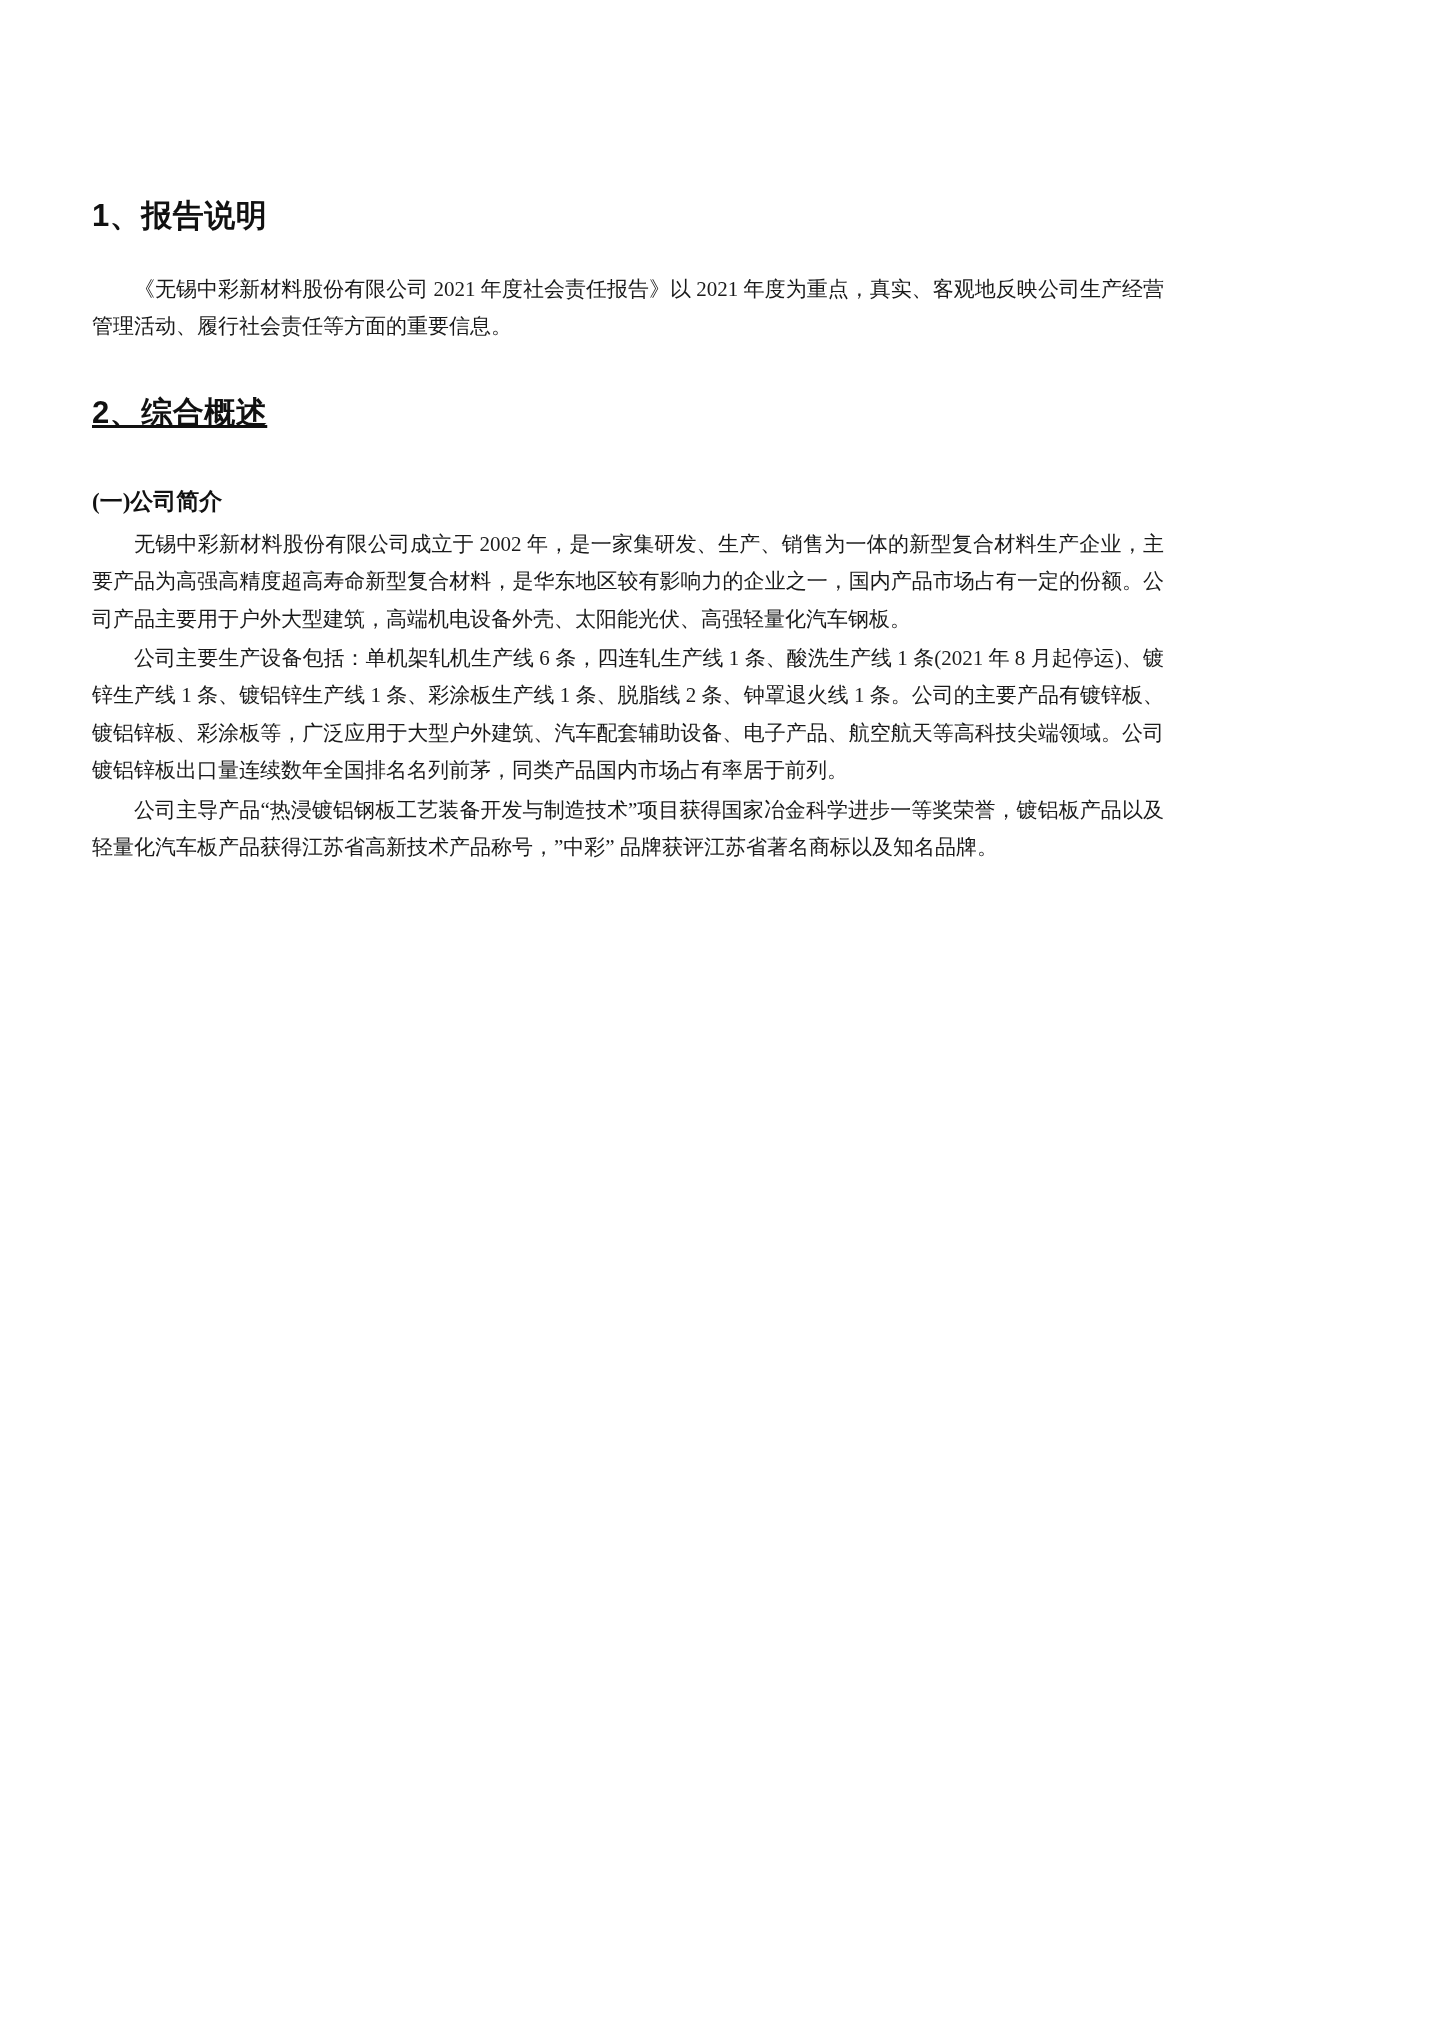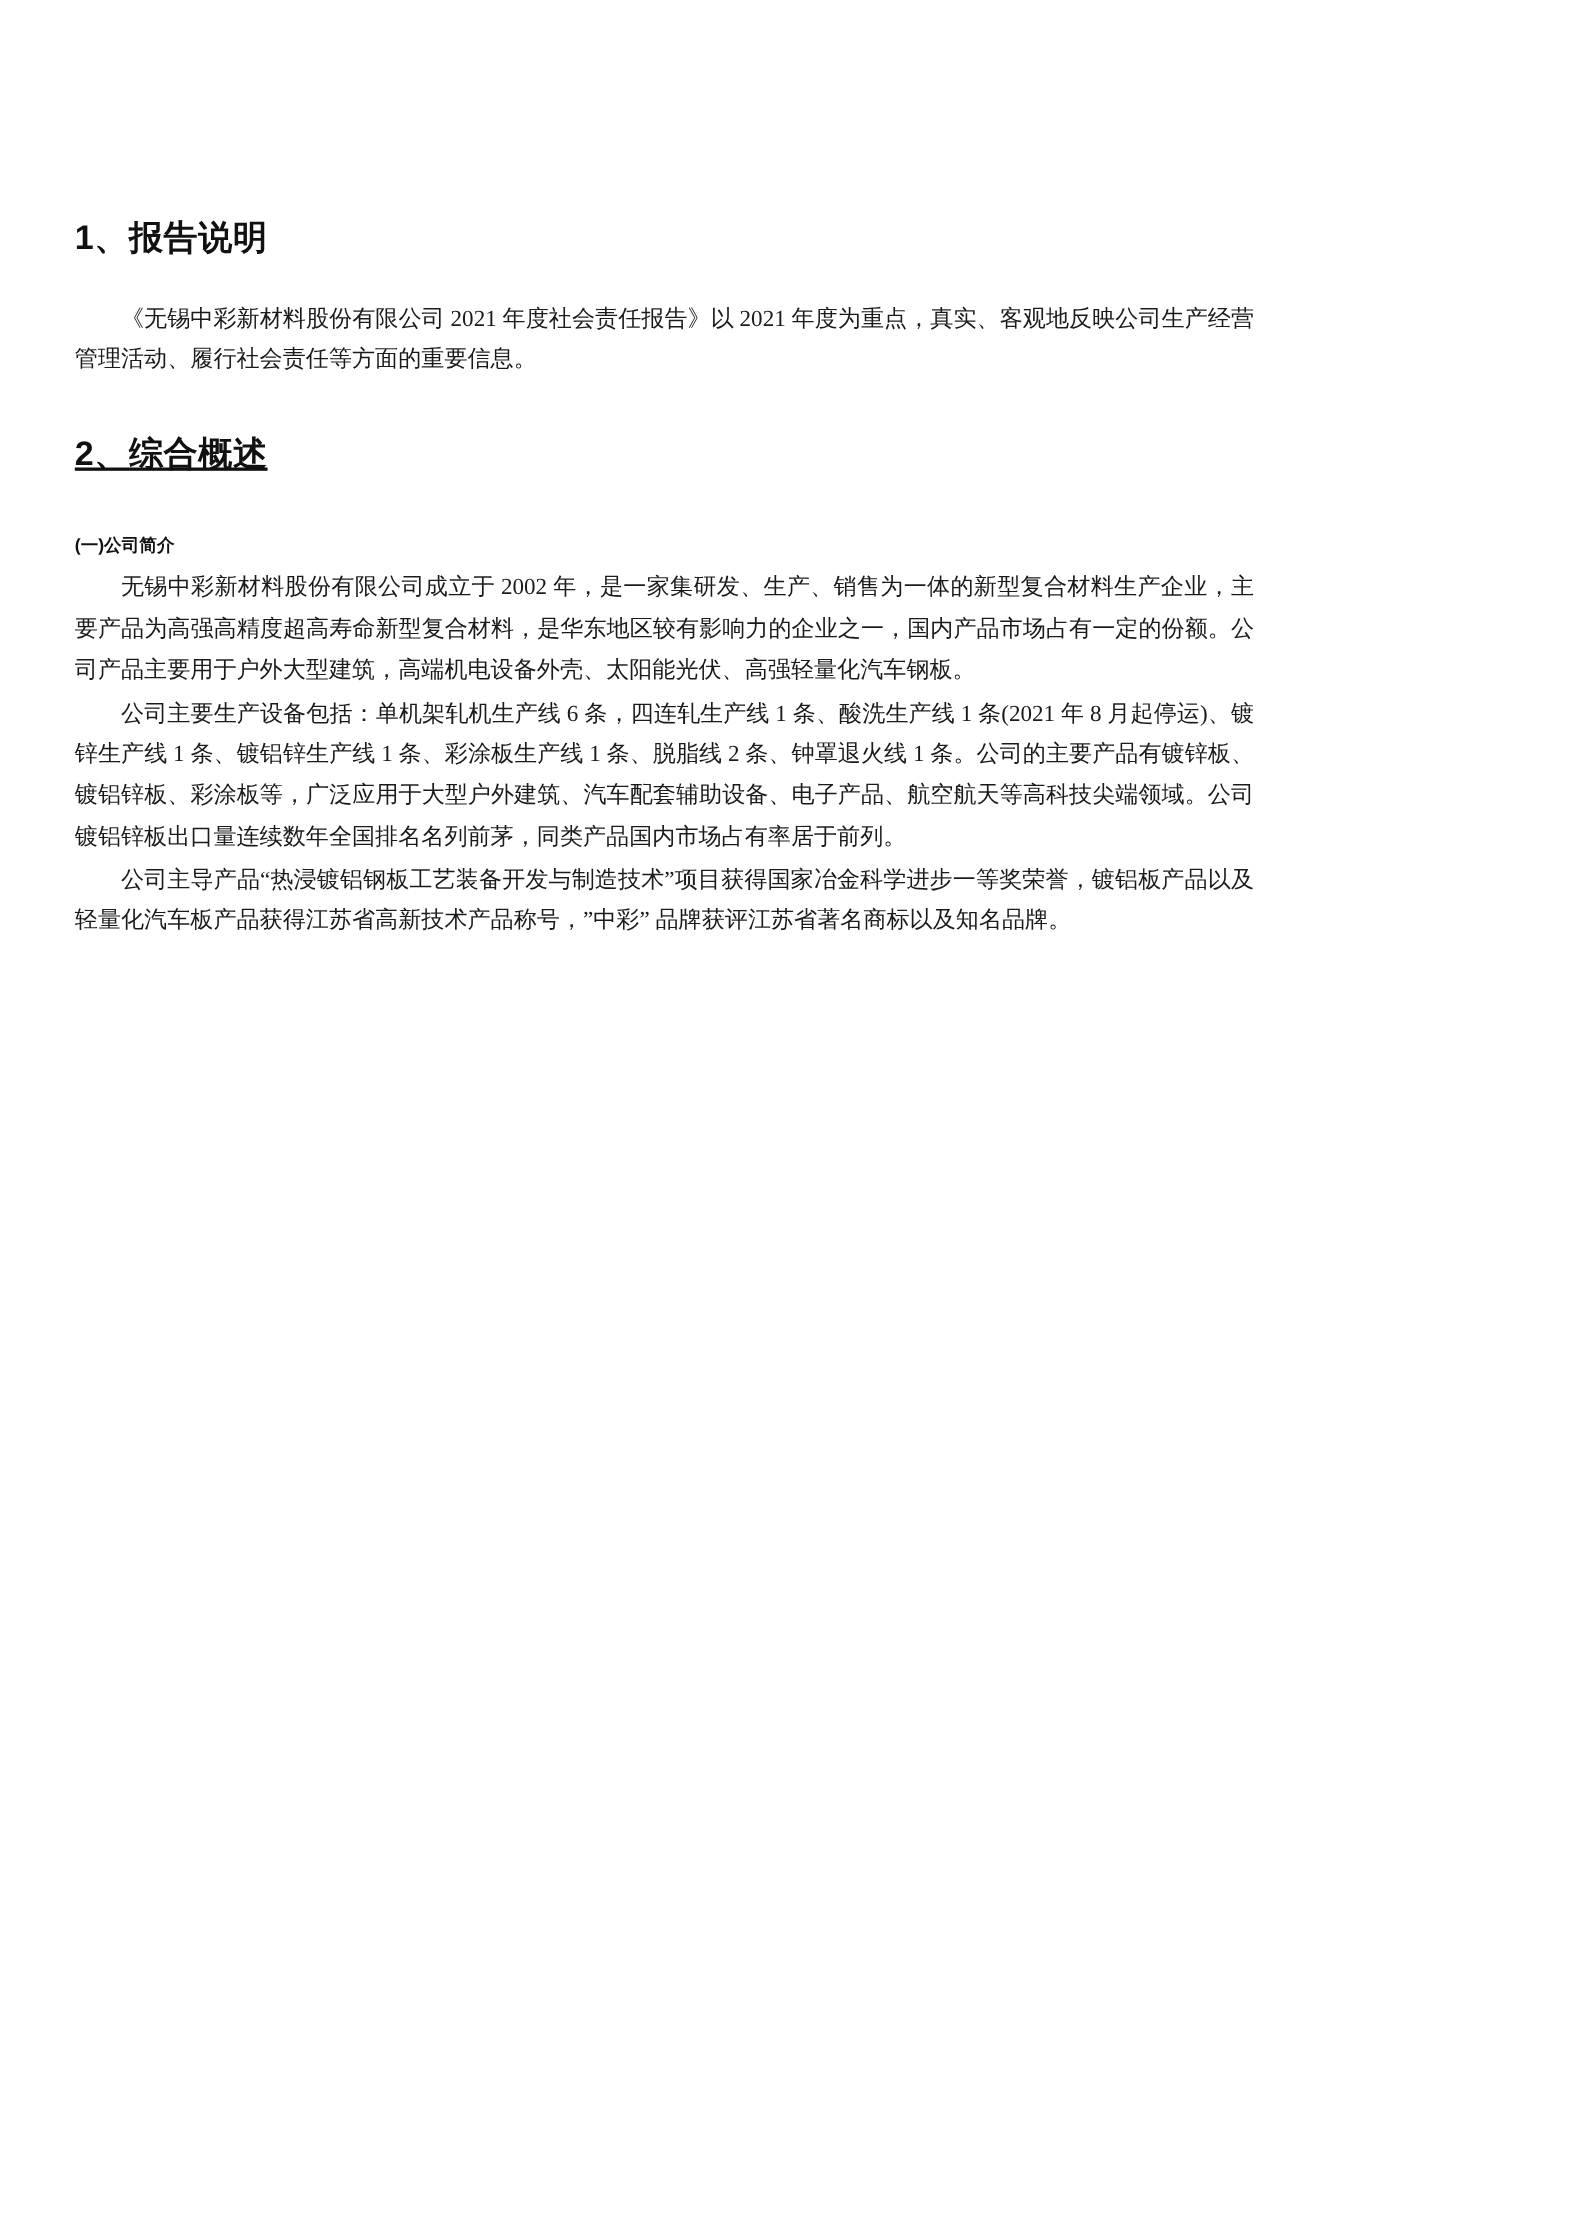--- a/index.html
+++ b/index.html
@@ -12,42 +12,42 @@
     height: 2036px;
     font-family: "Liberation Serif", "DejaVu Serif", serif;
     color: #1a1a1a;
     overflow: hidden;
   }
   .page {
     position: relative;
     width: 1440px;
     height: 2036px;
     box-sizing: border-box;
-    padding: 195px 200px 60px 68px;
+    padding: 195px 200px 60px 92px;
   }
   .doc-body {
     width: 1072px;
   }
   h1.section-heading {
     font-family: "Liberation Sans", "DejaVu Sans", sans-serif;
     font-size: 31px;
     font-weight: bold;
     letter-spacing: 0.5px;
     margin: 0 0 34px 0;
     line-height: 1.35;
     color: #111;
   }
   h1.section-heading.second {
     margin-top: 46px;
     margin-bottom: 52px;
     text-decoration: underline;
   }
   h2.sub-heading {
-    font-family: Liberation Sans, sans-serif;
-    font-size: 16px;
+    font-family: Liberation Serif, serif;
+    font-size: 23px;
     font-weight: bold;
     margin: 0 0 6px 0;
     line-height: 1.5;
     color: #111;
   }
   p.para {
     font-size: 21px;
     line-height: 1.78;
     margin: 0 0 2px 0;
     text-align: justify;

